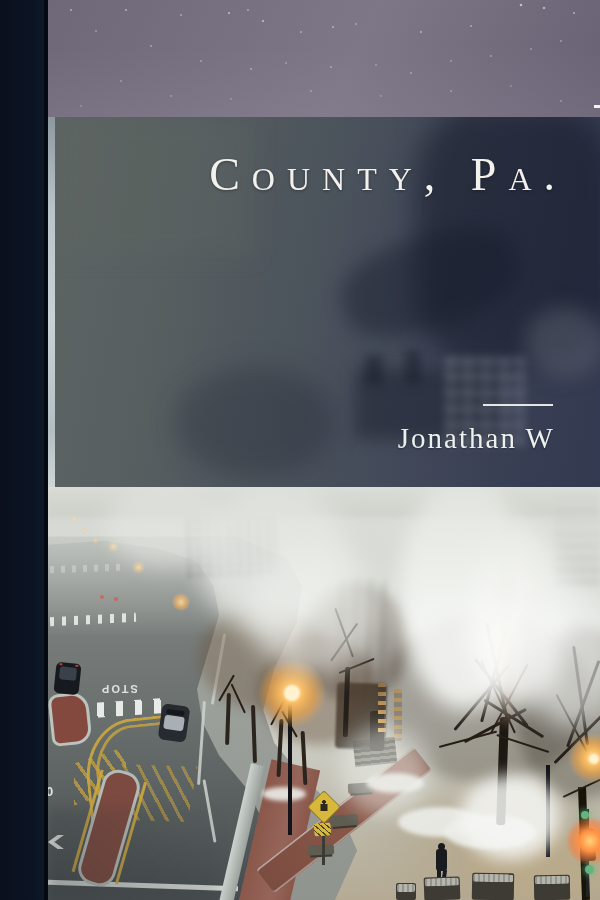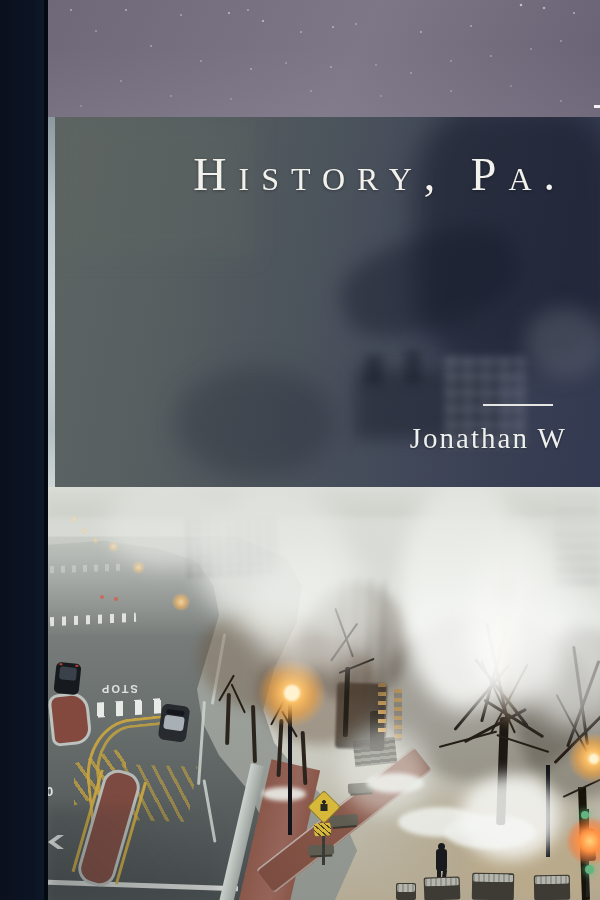--- a/index.html
+++ b/index.html
@@ -262,21 +262,21 @@
      background:repeating-linear-gradient(180deg,rgba(180,186,194,.18) 0 8px,transparent 8px 16px),
                 repeating-linear-gradient(90deg,rgba(180,186,194,.12) 0 10px,transparent 10px 18px);}
   .light-patch{left:470px;top:190px;width:80px;height:70px;background:rgba(150,158,168,.25);filter:blur(10px);border-radius:50%;}
   .dark-mid{left:120px;top:250px;width:160px;height:110px;background:rgba(30,34,46,.28);filter:blur(12px);border-radius:50%;}
   .green-tl{left:0;top:0;width:200px;height:140px;background:rgba(95,105,95,.25);filter:blur(10px);}
 
   
   .title{top:29px;right:33px;text-align:right;color:#f3f1ec;font-size:46px;line-height:58px;
      font-variant:small-caps;letter-spacing:12px;text-shadow:0 1px 3px rgba(8,12,20,.4);}
   .rule{top:287px;right:47px;width:70px;height:2px;background:#e4e7e4;}
-  .author{top:303px;right:33px;text-align:right;color:#eef0ed;font-size:29px;line-height:36px;
+  .author{top:303px;right:45px;text-align:right;color:#eef0ed;font-size:29px;line-height:36px;
      letter-spacing:2px;text-shadow:0 1px 2px rgba(8,12,20,.4);}
 </style>
 </head>
 <body>
 
 <div class="page">
 
   <div class="abs spine"></div>
   <div class="abs spine-edge"></div>
 
@@ -451,19 +451,19 @@
     <div class="abs blob-tower"></div>
     <div class="abs blob-roof"></div>
     <div class="abs blob-chimneys"></div>
     <div class="abs chim1"></div>
     <div class="abs chim2"></div>
     <div class="abs win-hint"></div>
     <div class="abs light-patch"></div>
     <div class="abs dark-mid"></div>
 
     <div class="abs title">
-      <div>History, Pa.</div>
+      <div>County, Pa.</div>
     </div>
     <div class="abs rule"></div>
     <div class="abs author">Jonathan W</div>
   </div>
 
 </div>
 
 </body></html>

